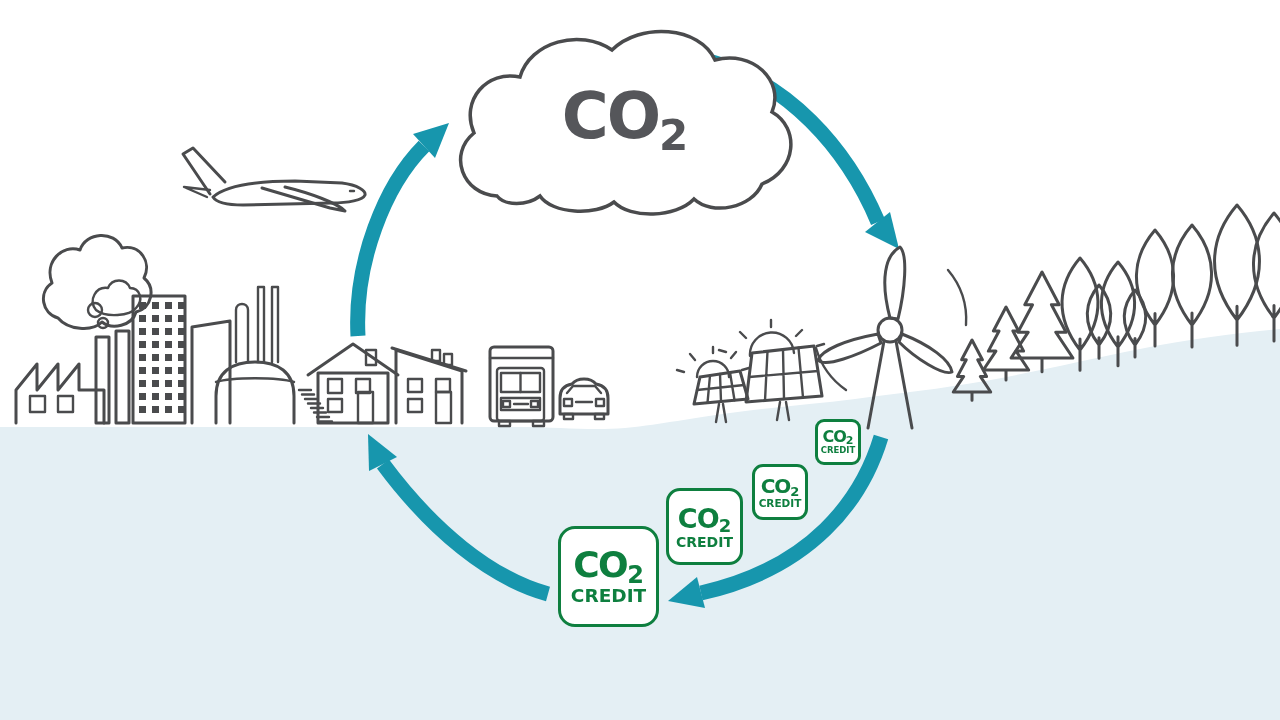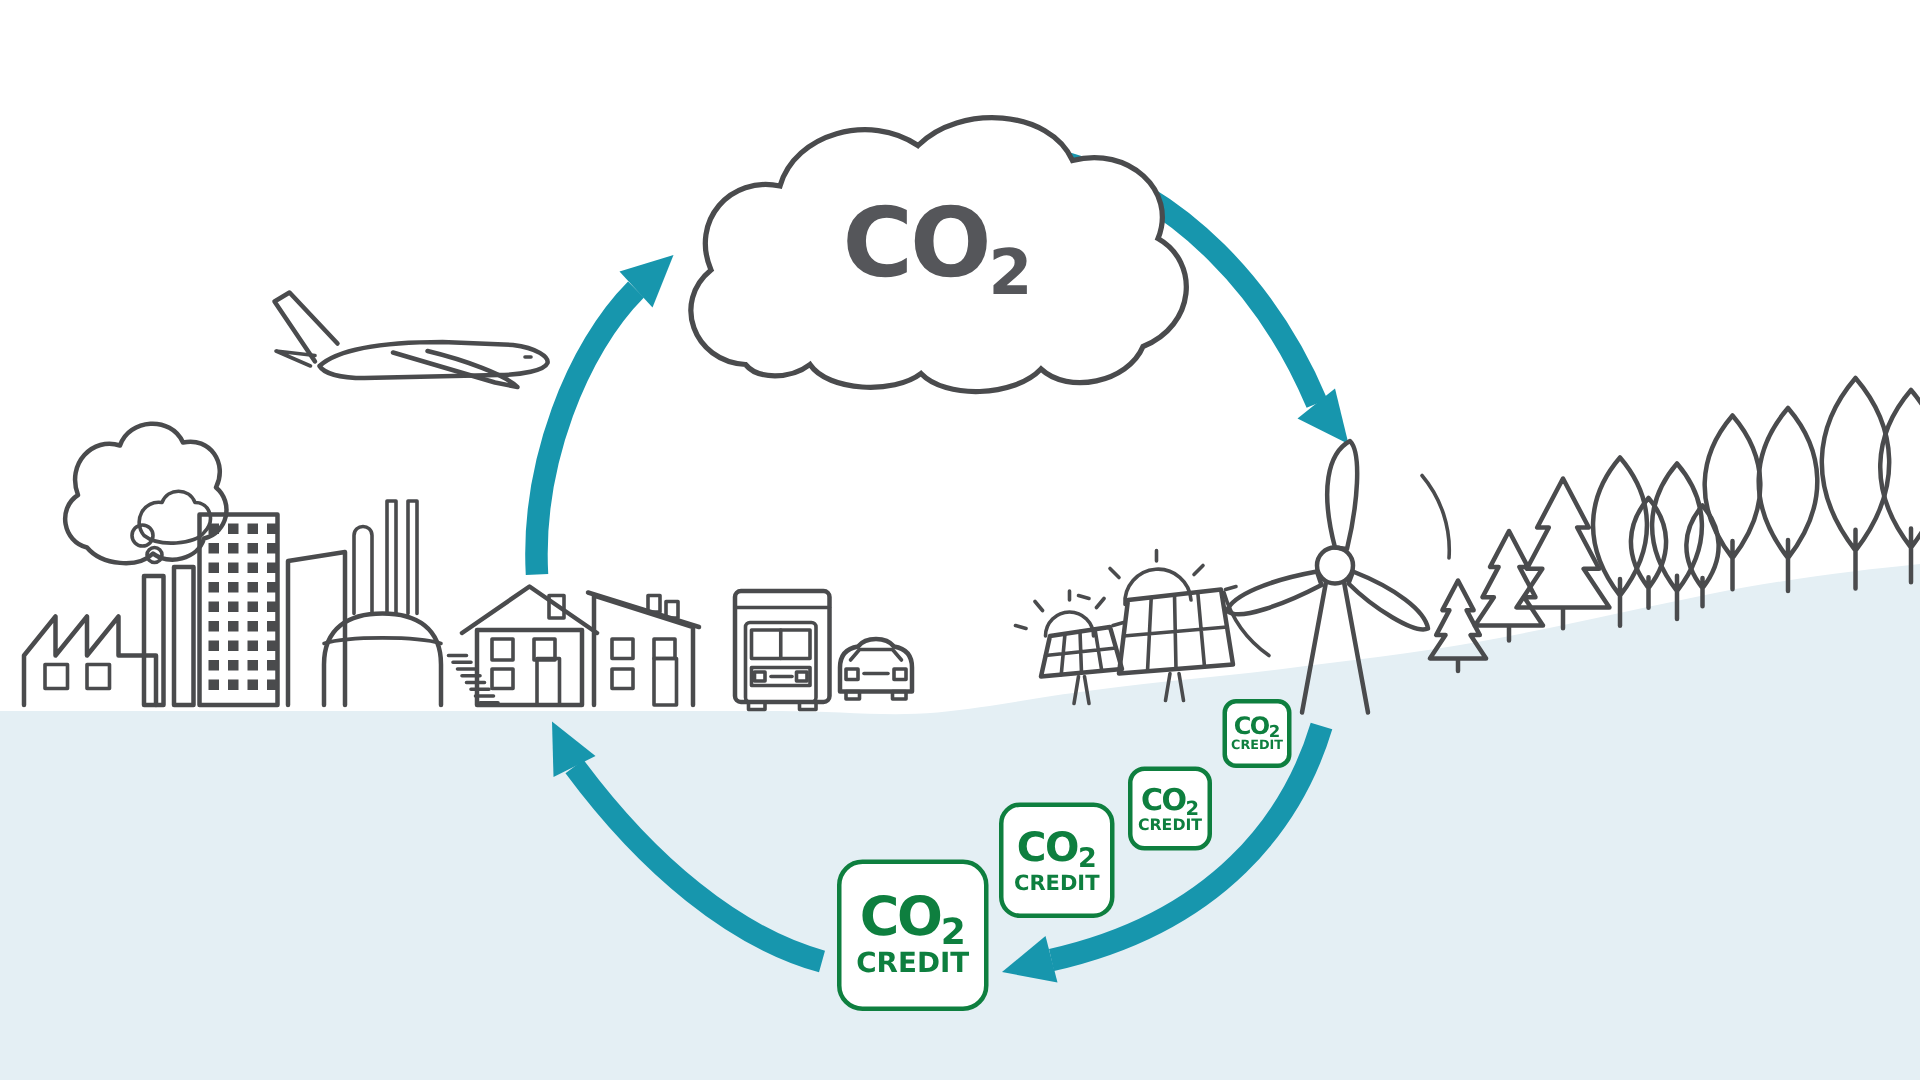--- a/index.html
+++ b/index.html
@@ -6,21 +6,21 @@
     --arrow-teal:#1796AD;
     --line-gray:#4A4B4D;
     --co2-text:#55565A;
     --credit-green:#0E7F3F;
     --ground-blue:#E4EFF4;
     --background:#FFFFFF;
   }
   *{margin:0;padding:0;box-sizing:border-box;}
   html,body{width:1280px;height:720px;overflow:hidden;background:var(--background);
     font-family:"DejaVu Sans","Liberation Sans",sans-serif;}
-  .stage{position:relative;width:1280px;height:548px;background:var(--background);margin-top:47px;}
+  .stage{position:relative;width:1280px;height:548px;background:var(--background);}
   svg.scene{position:absolute;left:0;top:0;}
   .ground{fill:var(--ground-blue);}
   .ln{stroke:var(--line-gray);stroke-width:3;fill:none;stroke-linejoin:round;stroke-linecap:round;}
   .ln-thin{stroke:var(--line-gray);stroke-width:2.4;fill:none;stroke-linejoin:round;stroke-linecap:round;}
   .winsq{fill:var(--line-gray);stroke:none;}
   .arrow{stroke:var(--arrow-teal);stroke-width:15;fill:none;stroke-linecap:butt;}
   .arrowhead{fill:var(--arrow-teal);stroke:none;}
   .cloudshape{fill:#fff;stroke:var(--line-gray);stroke-width:3.5;}
 
   .cloud-label{position:absolute;left:520px;top:84px;width:210px;text-align:center;

